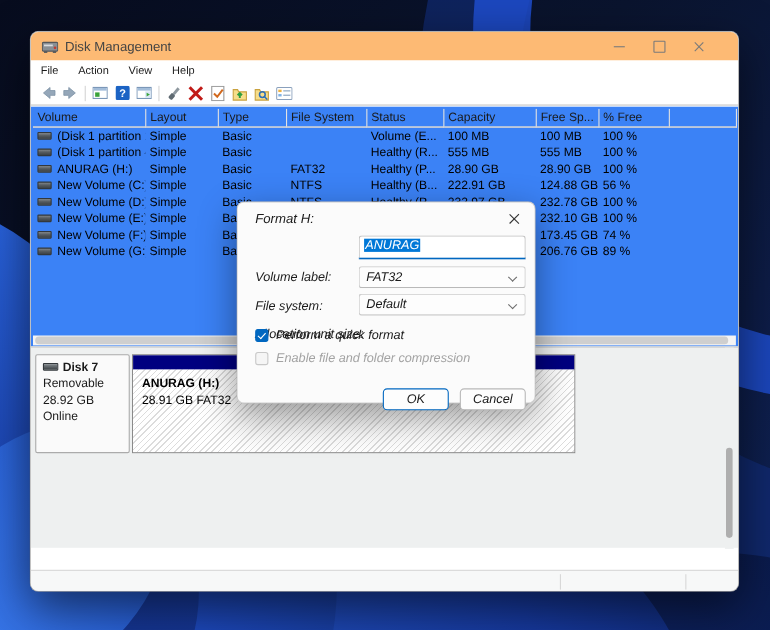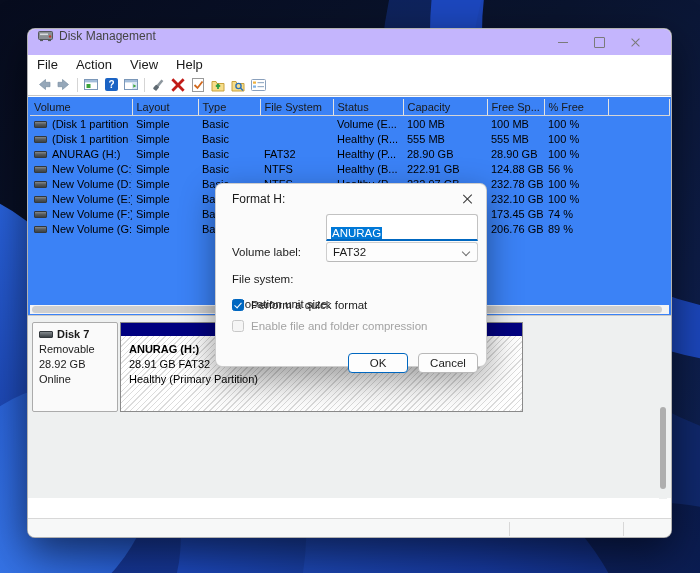--- a/index.html
+++ b/index.html
@@ -19,33 +19,33 @@
       background:linear-gradient(40deg,#122c7c 0%,#0a1a4a 80%);}
   .p4{left:-120px;top:180px;width:260px;height:480px;transform:rotate(-24deg);border-radius:50% 50% 40% 60%;
       background:linear-gradient(200deg,#2b67e2 0%,#1b43ae 55%,#10297a 100%);}
   .p5{left:-60px;bottom:-60px;width:200px;height:260px;transform:rotate(40deg);border-radius:50%;
       background:linear-gradient(20deg,#3f82f2 0%,#2256cc 80%);}
 
   
   .window{position:absolute;left:27px;top:28px;width:645px;height:510px;background:#fff;
     border-radius:8px;border:1px solid rgba(0,0,0,.3);box-sizing:border-box;
     box-shadow:0 14px 42px rgba(0,0,0,.55);overflow:hidden;font-size:11px;color:#1a1a1a;}
-  .titlebar{position:absolute;left:0;top:0;width:100%;height:26px;display:flex;align-items:flex-start;background:#c4b5fd;}
+  .titlebar{position:absolute;left:0;top:0;width:100%;height:26px;display:flex;align-items:center;background:#fdba74;}
   .titlebar .appicon{margin:0 6px 0 10px;display:flex;}
   .titlebar .title{font-size:12px;color:#444;}
   .caption-btns{position:absolute;right:18px;top:0;height:26px;display:flex;}
   .cbtn{width:36px;height:26px;display:flex;align-items:center;justify-content:center;}
   .glyph-min{width:10px;height:1px;background:#7a7a7a;}
   .glyph-max{width:9px;height:9px;border:1px solid #7a7a7a;border-radius:1px;}
   .glyph-x{position:relative;width:11px;height:11px;}
   .glyph-x::before,.glyph-x::after{content:"";position:absolute;left:5px;top:0;width:1px;height:11px;background:#7a7a7a;}
   .glyph-x::before{transform:rotate(45deg);} .glyph-x::after{transform:rotate(-45deg);}
 
   .menubar{position:absolute;left:0;top:26px;width:100%;height:19px;display:flex;align-items:center;background:#fff;}
-  .menu-item{padding:0 9px;font-size:13px;color:#1a1a1a;}
+  .menu-item{padding:0 9px;font-size:10px;color:#1a1a1a;}
 
   .toolbar{position:absolute;left:0;top:45px;width:100%;height:22px;display:flex;align-items:center;
     background:#fff;border-bottom:1px solid #c6c6c6;box-sizing:border-box;padding-left:6px;}
   .tbtn{width:20px;height:18px;display:flex;align-items:center;justify-content:center;}
   .tsep{width:1px;height:14px;background:#d5d5d5;margin:0 3px;}
 
   
   .listpane{position:absolute;left:0;top:68px;width:100%;height:218px;background:#3b82f6;}
   table.voltable{position:absolute;left:2px;top:2px;width:639px;table-layout:fixed;border-collapse:collapse;}
   .voltable th{height:15px;font-weight:400;font-size:11px;text-align:left;padding:0 0 1px 4px;
@@ -77,28 +77,28 @@
     box-sizing:border-box;display:flex;align-items:center;padding-left:7px;font-size:11px;color:#000;}
   .sq{width:10px;height:10px;margin-right:5px;border:1px solid #333;box-sizing:border-box;}
   .sq-unalloc{background:#000000;} .sq-primary{background:#000080;}
   .legend-item{display:flex;align-items:center;margin-right:12px;}
   .statusbar{position:absolute;left:0;top:489px;width:100%;height:21px;background:#f7f8f8;border-top:1px solid #d8d8d8;box-sizing:border-box;}
   .statussep{position:absolute;top:3px;width:1px;height:14px;background:#d8d8d8;}
 
   
   .dialog{position:absolute;left:215px;top:183px;width:272px;height:184px;background:#fbfbfb;border-radius:7px;
     border:1px solid rgba(0,0,0,.18);box-sizing:border-box;box-shadow:0 12px 34px rgba(0,0,0,.42);
-    font-size:11.5px;color:#1b1b1b;z-index:10;}
+    font-size:11.5px;color:#1b1b1b;z-index:10;font-style:italic;}
   .dlg-title{position:absolute;left:16px;top:8px;font-size:12px;}
   .dlg-close{position:absolute;right:12px;top:8px;width:14px;height:14px;}
   .dlg-close::before,.dlg-close::after{content:"";position:absolute;left:6.5px;top:1px;width:1.2px;height:12px;background:#333;}
   .dlg-close::before{transform:rotate(45deg);} .dlg-close::after{transform:rotate(-45deg);}
   .dlg-label{position:absolute;left:16px;margin-top:27px;}
   .dlg-input{position:absolute;left:110px;top:30px;width:152px;height:22px;background:#fff;border:1px solid #c2c2c2;
-    border-bottom:2px solid #0067c0;box-sizing:border-box;border-radius:3px 3px 0 0;padding:12px 4px;font-size:11.5px;}
+    border-bottom:2px solid #0067c0;box-sizing:border-box;border-radius:3px 3px 0 0;padding:2px 4px;font-size:11.5px;}
   .dlg-input .sel{background:#0078d7;color:#fff;padding:0 1px;}
   .combo{position:absolute;left:110px;width:152px;height:20px;background:#fdfdfd;border:1px solid #cecece;border-bottom-color:#b9b9b9;
     box-sizing:border-box;border-radius:3px;display:flex;align-items:center;padding:0 6px;font-size:11.5px;}
   .combo .chev{position:absolute;right:8px;top:6px;width:5px;height:5px;border-right:1px solid #6e6e6e;border-bottom:1px solid #6e6e6e;transform:rotate(45deg);}
   .chk-row{position:absolute;left:16px;display:flex;align-items:center;justify-content:space-between;}
   .chk{width:12px;height:12px;border:1px solid #8a8a8a;border-radius:2.5px;box-sizing:border-box;margin-right:7px;position:relative;background:#fff;}
   .chk.checked{background:#0067c0;border-color:#0067c0;}
   .chk.checked::after{content:"";position:absolute;left:3.4px;top:1px;width:3px;height:6px;border-right:1.6px solid #fff;border-bottom:1.6px solid #fff;transform:rotate(42deg);}
   .chk.disabled{background:#f5f5f5;border-color:#c8c8c8;}
   .lbl-disabled{color:#a3a3a3;}
@@ -360,21 +360,20 @@
         <div class="dname"><span class="diskicon"></span><span>Disk 7</span></div>
         <div>Removable</div>
         <div>28.92 GB</div>
         <div>Online</div>
       </div>
       <div class="partition">
         <div class="bar"></div>
         <div class="body">
           <div class="pname">ANURAG  (H:)</div>
           <div>28.91 GB FAT32</div>
-          <div>Healthy (Primary Partition)</div>
         </div>
       </div>
       <div class="vscroll">
         <div class="thumb"></div>
       </div>
     </div>
 
 
     <div class="statusbar">
       <div class="statussep" style="left:481px"></div>
@@ -391,20 +390,24 @@
       <span class="sel">ANURAG</span>
     </div>
 
     <div class="dlg-label" style="top:62px">File system:</div>
     <div class="combo" style="top:58px">
       <span>FAT32</span>
       <span class="chev"></span>
     </div>
 
     <div class="dlg-label" style="top:87px">Allocation unit size:</div>
+    <div class="combo" style="top:83px">
+      <span>Default</span>
+      <span class="chev"></span>
+    </div>
 
     <div class="chk-row" style="top:115px">
       <div class="chk checked"></div>
       <span>Perform a quick format</span>
     </div>
     <div class="chk-row" style="top:136px">
       <div class="chk disabled"></div>
       <span class="lbl-disabled">Enable file and folder compression</span>
     </div>
 

